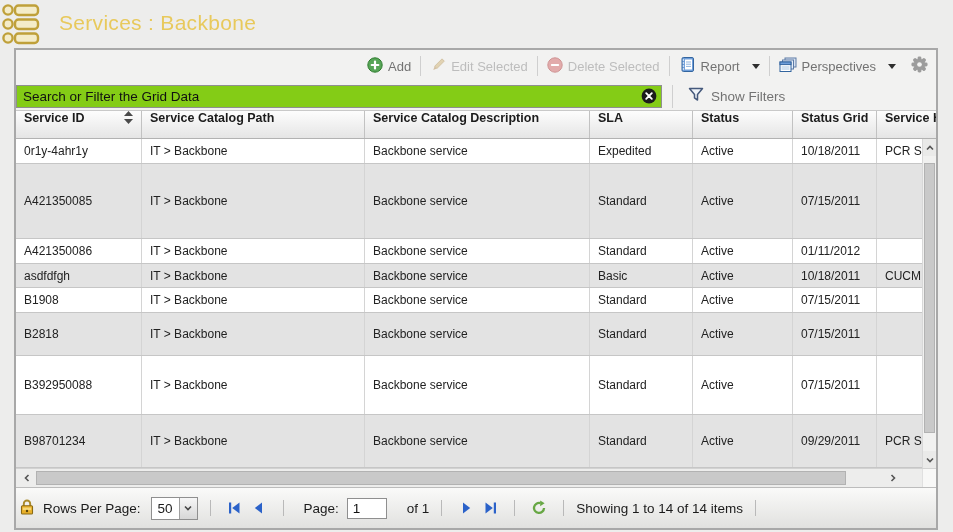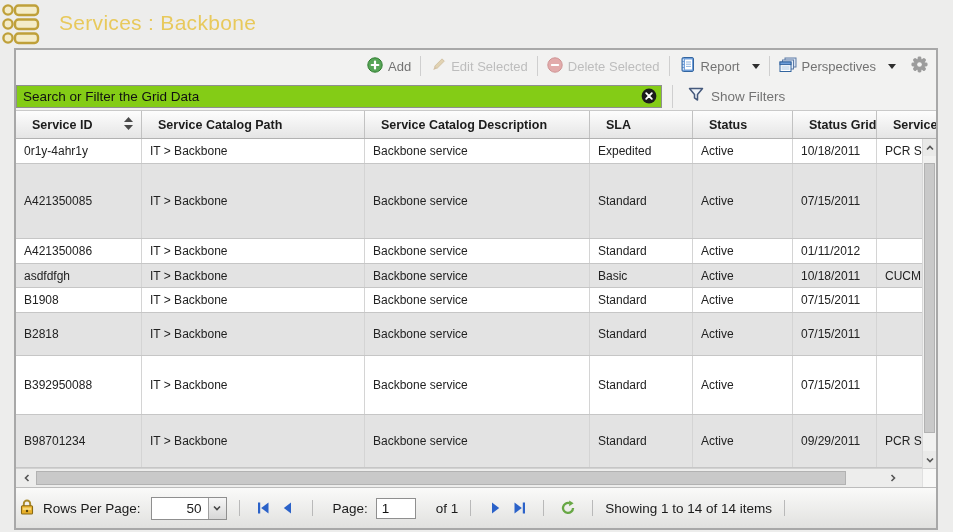--- a/index.html
+++ b/index.html
@@ -34,21 +34,21 @@
                   padding:0 26px 0 6px; }
   .clear-btn { position:absolute; right:5px; top:3px; width:16px; height:16px; }
   .sr-sep { width:1px; height:23px; background:#cfcfcf; margin-left:10px; }
   .show-filters { display:flex; align-items:center; gap:7px; margin-left:15px;
                   font-size:13.5px; color:#737373; }
 
   
   .grid { border-top:1px solid #c9c9c9; }
   .ghead { height:28px; width:920px; display:flex; background:linear-gradient(#fdfdfd,#e5e5e5);
            border-bottom:1px solid #b2b2b2; }
-  .hcell { border-right:1px solid #c2c2c2; display:flex; align-items:center; padding-left:16px;
+  .hcell { border-right:1px solid #c2c2c2; display:flex; padding-left:8px;
            font-size:12.5px; font-weight:bold; color:#1c1c1c; overflow:hidden; white-space:nowrap; }
   .hcell:last-child { border-right:none; }
   .h0{width:126px} .h1{width:223px} .h2{width:225px} .h3{width:103px}
   .h4{width:100px} .h5{width:84px}  .h6{width:59px}
   .sort-icon { margin-left:auto; margin-right:8px; flex:none; }
 
   
   .gbody { display:flex; }
   .rows { width:906px; }
   .grow { display:flex; border-bottom:1px solid #c6c6c6; background:#fff; }
@@ -74,21 +74,21 @@
   .hs-thumb { position:absolute; left:20px; top:2px; width:810px; height:14px;
               background:#c9c9c9; border:1px solid #b2b2b2; }
   .hs-corner { position:absolute; right:0; top:0; width:14px; height:18px; background:#f8f8f7; border-left:1px solid #e0e0e0; }
 
   
   .pager { height:41px; display:flex; align-items:center; background:linear-gradient(#fafaf9,#e1e1df);
            border-top:1px solid #bcbcbc; font-size:13.5px; color:#1b1b1b; padding-left:3px; }
   .p-sep { width:1px; height:16px; background:#b9b9b9; margin:0 12px; flex:none; }
   .p-label { margin:0 8px 0 8px; white-space:nowrap; }
   .sel { display:flex; border:1px solid #8f8f8f; background:#fff; height:23px; align-items:center; margin-left:2px; }
-  .sel-val { width:27px; padding-left:6px; font-size:13.5px;margin-left:29px; }
+  .sel-val { width:27px; padding-left:6px; font-size:13.5px; }
   .sel-btn { width:18px; height:100%; background:linear-gradient(#f6f6f6,#d7d7d7);
              border-left:1px solid #9f9f9f; display:flex; align-items:center; justify-content:center; }
   .page-input { width:40px; height:21px; border:1px solid #8f8f8f; font-family:"Liberation Sans",sans-serif;
                 font-size:13.5px; padding-left:5px; background:#fff; color:#111; }
   .nav-btn { display:flex; align-items:center; justify-content:center; width:24px; height:22px; }
   .of-label { margin-left:20px; white-space:nowrap; }
   .showing { white-space:nowrap; }
 </style>
 </head>
 <body>

